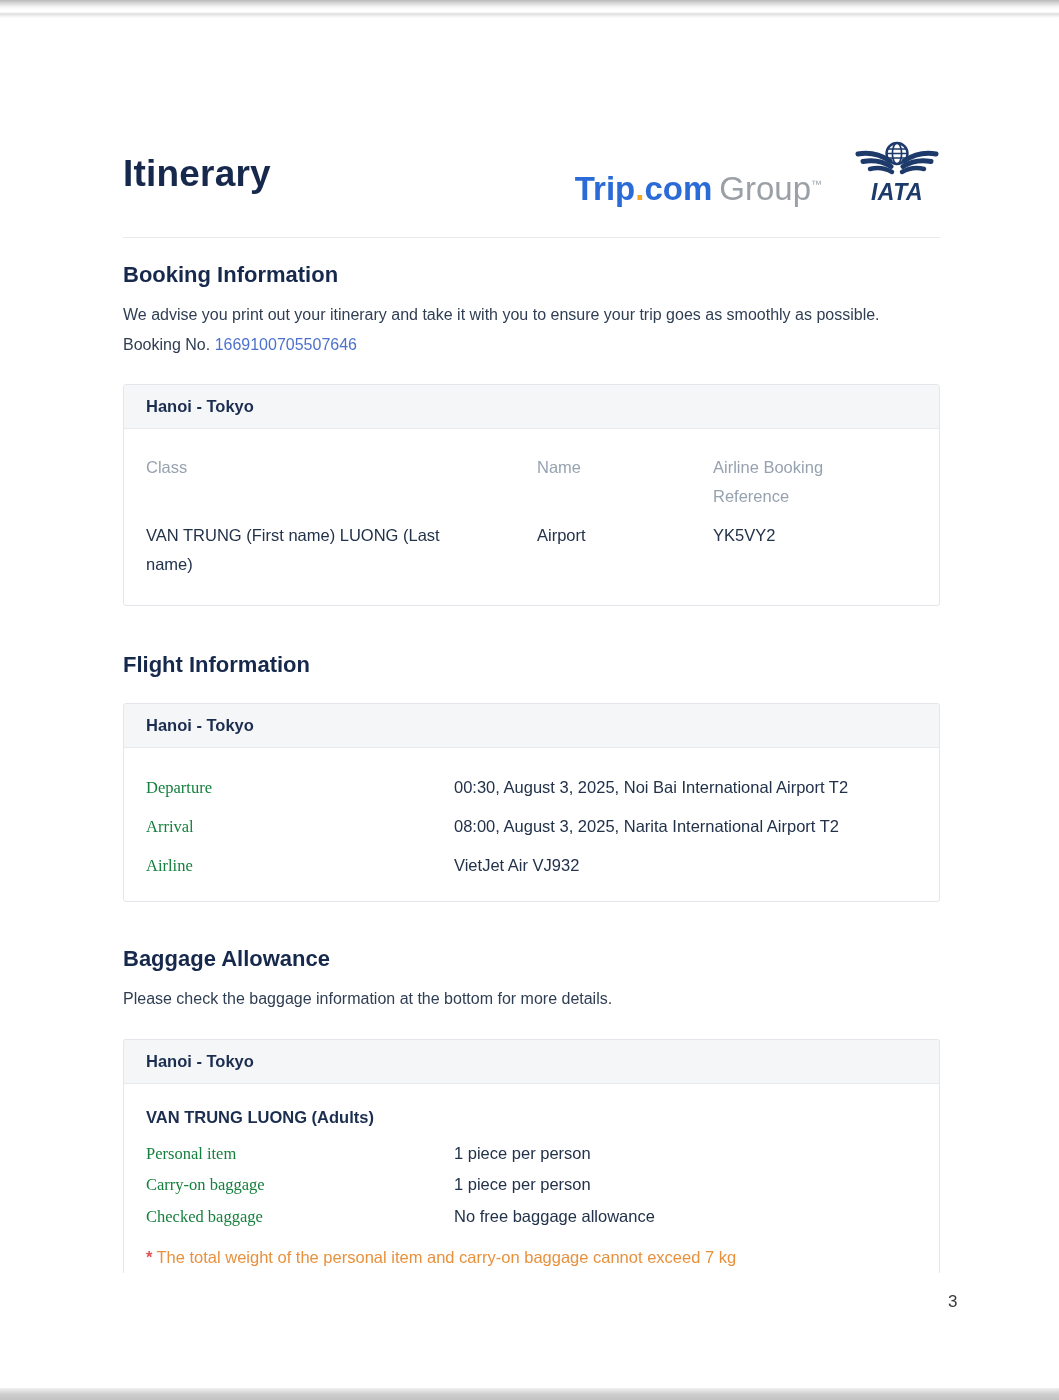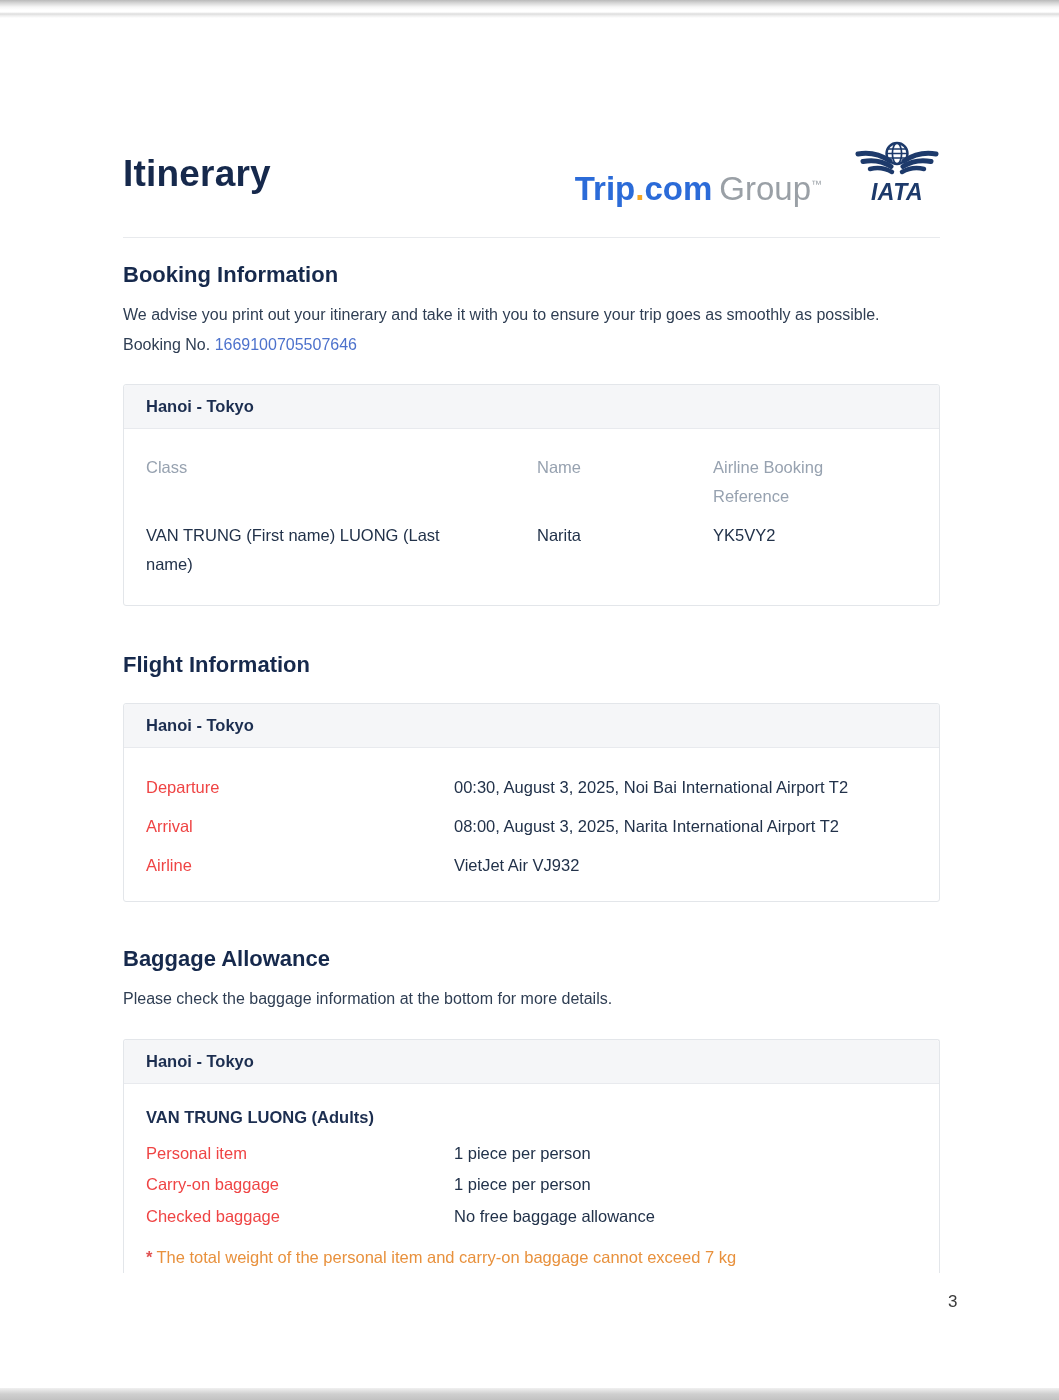--- a/index.html
+++ b/index.html
@@ -108,21 +108,21 @@
     font-size: 16.5px;
     line-height: 29px;
   }
   .grid3 .label { color: #97a2b0; }
   .grid3.values { margin-top: 10px; color: #22324a; }
   .col3 { max-width: 150px; }
   .name-cell { max-width: 345px; }
 
   .kv-rows { font-size: 16.5px; }
   .kv-row { display: flex; line-height: 39px; }
-  .kv-row .kv-label { width: 308px; flex: 0 0 308px; color: #ef4444; }
+  .kv-row .kv-label { width: 308px; flex: 0 0 308px; color: #15803d; font-family: Liberation Serif, serif; }
   .kv-row .kv-value { color: #22324a; }
 
   .baggage-body { padding: 20px 22px 24px 22px; }
   .passenger-name {
     font-size: 16.5px;
     font-weight: 700;
     color: #1c2e50;
     line-height: 26px;
     margin-bottom: 8px;
   }
@@ -189,21 +189,21 @@
       <div class="card">
         <div class="card-header">Hanoi - Tokyo</div>
         <div class="card-body">
           <div class="grid3">
             <div class="label">Class</div>
             <div class="label">Name</div>
             <div class="label col3">Airline Booking Reference</div>
           </div>
           <div class="grid3 values">
             <div class="name-cell">VAN TRUNG (First name) LUONG (Last name)</div>
-            <div>Narita</div>
+            <div>Airport</div>
             <div>YK5VY2</div>
           </div>
         </div>
       </div>
     </section>
 
     <section>
       <h2 class="section-heading" style="margin-top:46px;">Flight Information</h2>
 
       <div class="card">

